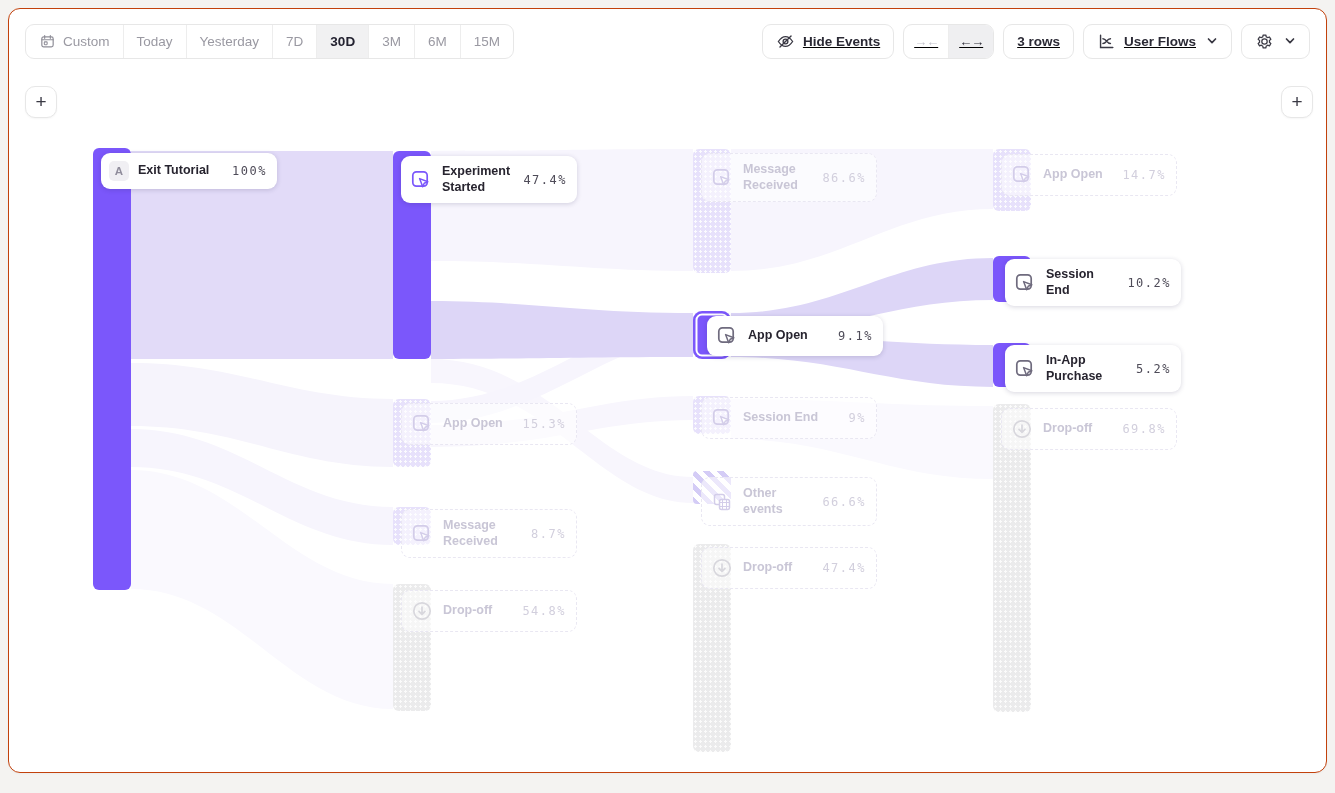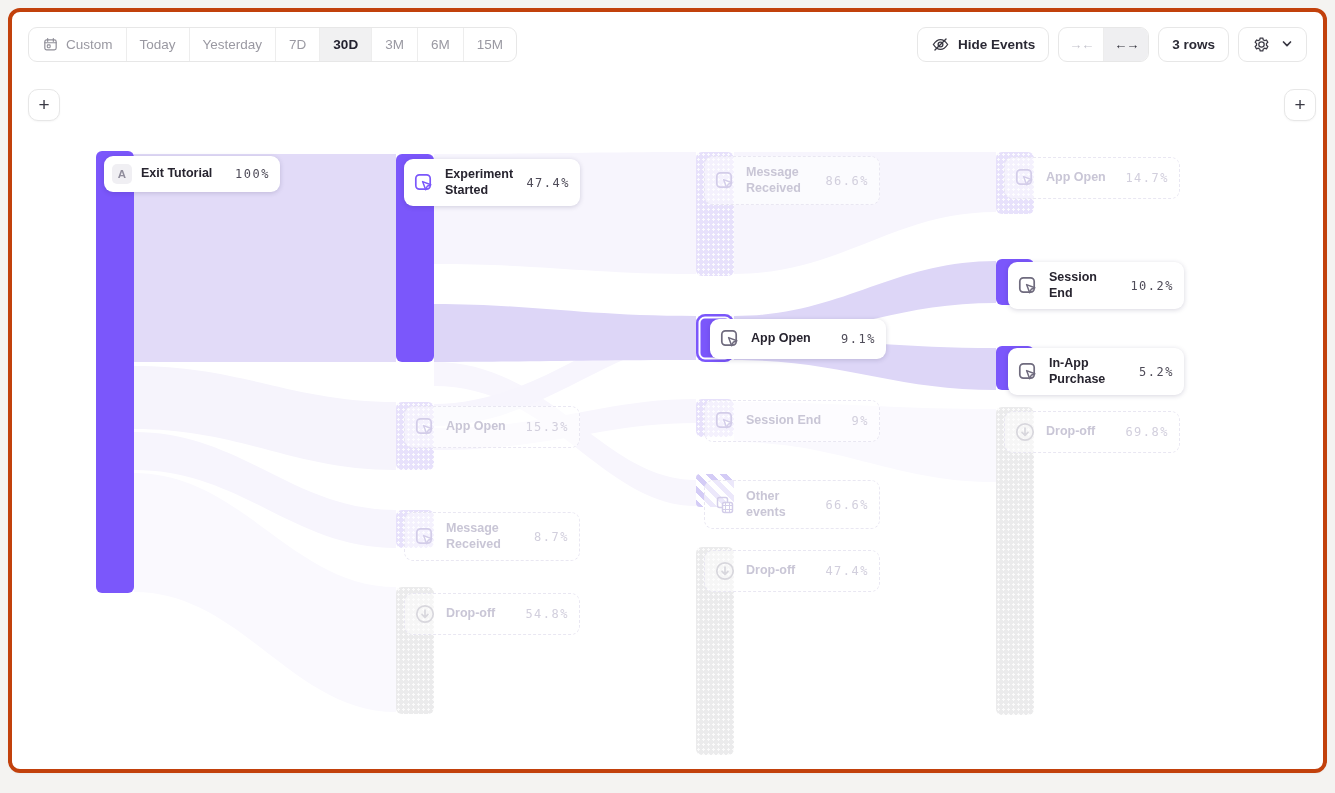--- a/index.html
+++ b/index.html
@@ -1,31 +1,31 @@
 <!DOCTYPE html>
 <html><head>
 <meta charset="utf-8">
 <style>
   * { margin:0; padding:0; box-sizing:border-box; }
   html,body { width:1335px; height:793px; overflow:hidden;
     font-family:"Liberation Sans", sans-serif; background:#f4f3f1; }
   .app-card { position:absolute; left:8px; top:8px; width:1319px; height:765px;
-    background:#fff; border:4px solid #c2410c; border-radius:12px;
+    background:#fff; border:1px solid #c2410c; border-radius:12px;
     box-shadow:0 1px 2px rgba(0,0,0,.03); overflow:hidden; }
 
   
   .toolbar { position:absolute; left:16px; right:16px; top:14px; height:36px;
     display:flex; justify-content:space-between; align-items:center; }
   .seg-group { display:flex; align-items:stretch; height:35px; background:#fff;
     border:1px solid #e7e7e7; border-radius:9px; overflow:hidden; }
   .seg { display:flex; align-items:center; gap:7px; padding:0 13px; font-size:13.5px;
     color:#9a99a2; border-right:1px solid #ededed; cursor:pointer; white-space:nowrap; }
   .seg:last-child { border-right:none; }
   .seg.active { background:#f1f1f2; color:#232230; font-weight:700; }
-  .tb-right { display:flex; align-items:center; gap:9px; }
+  .tb-right { display:flex; align-items:center; gap:9px;text-decoration:underline; }
   .tb-btn { display:flex; align-items:center; gap:8px; height:35px; padding:0 13px;
     border:1px solid #e7e7e7; border-radius:9px; background:#fff; font-size:13.5px;
     color:#2b2a35; cursor:pointer; font-weight:600; }
   .arrow-seg { padding:0 10px; font-size:13px; font-weight:700; letter-spacing:-1px; }
   .arrow-seg.dim { color:#c3c2cb; }
   .arrow-seg.on { background:#efeff1; color:#2b2a35; }
   .icon { display:inline-flex; align-items:center; justify-content:center; }
   .chev-down { margin-left:2px; }
 
   
@@ -161,20 +161,33 @@
         <div class="seg arrow-seg on">
             <span>←→</span>
           </div>
       </div>
       <div class="tb-btn">
         <span>3 rows</span>
       </div>
       <div class="tb-btn">
         <span class="icon">
             <svg width="19" height="19" color="#3a3944">
+              <use href="#ic-flows"></use>
+            </svg>
+          </span>
+        <span>User Flows</span>
+        <span class="icon chev-down">
+            <svg width="12" height="12" color="#3a3944">
+              <use href="#ic-chevd"></use>
+            </svg>
+          </span>
+      </div>
+      <div class="tb-btn">
+        <span class="icon">
+            <svg width="19" height="19" color="#3a3944">
               <use href="#ic-gear"></use>
             </svg>
           </span>
         <span class="icon chev-down">
             <svg width="12" height="12" color="#3a3944">
               <use href="#ic-chevd"></use>
             </svg>
           </span>
       </div>
     </div>

